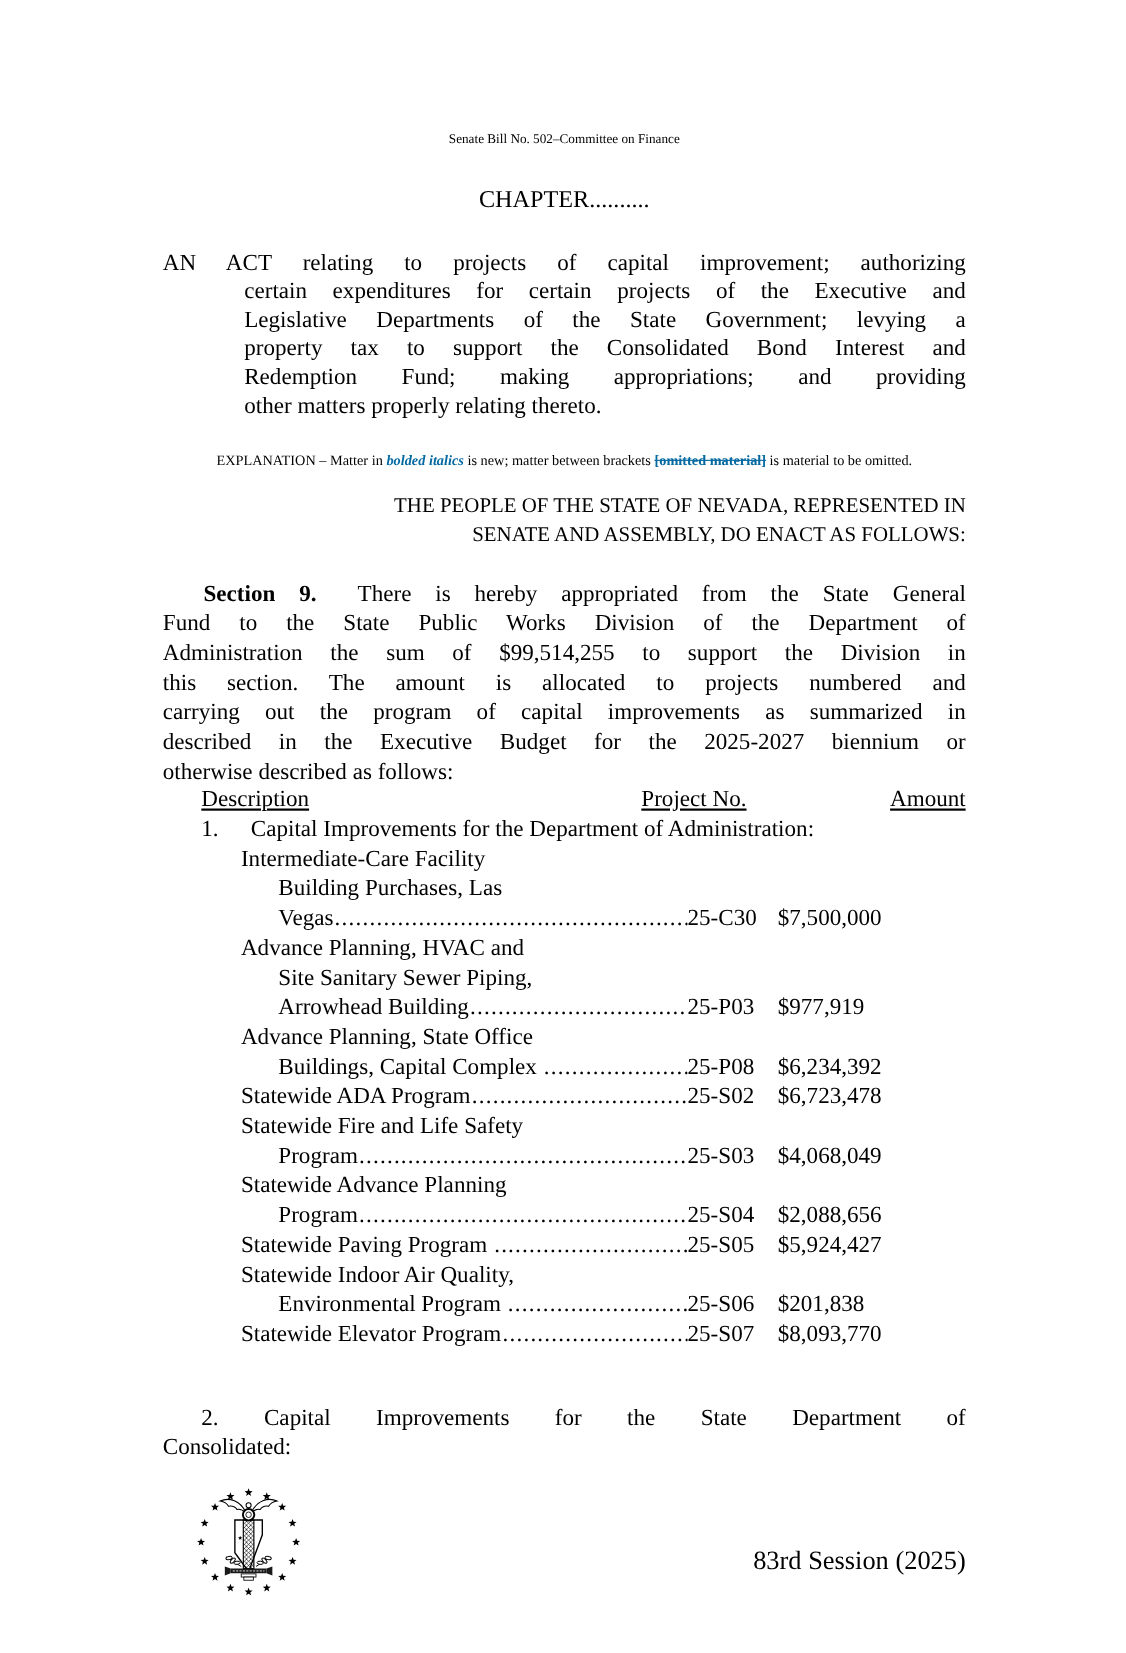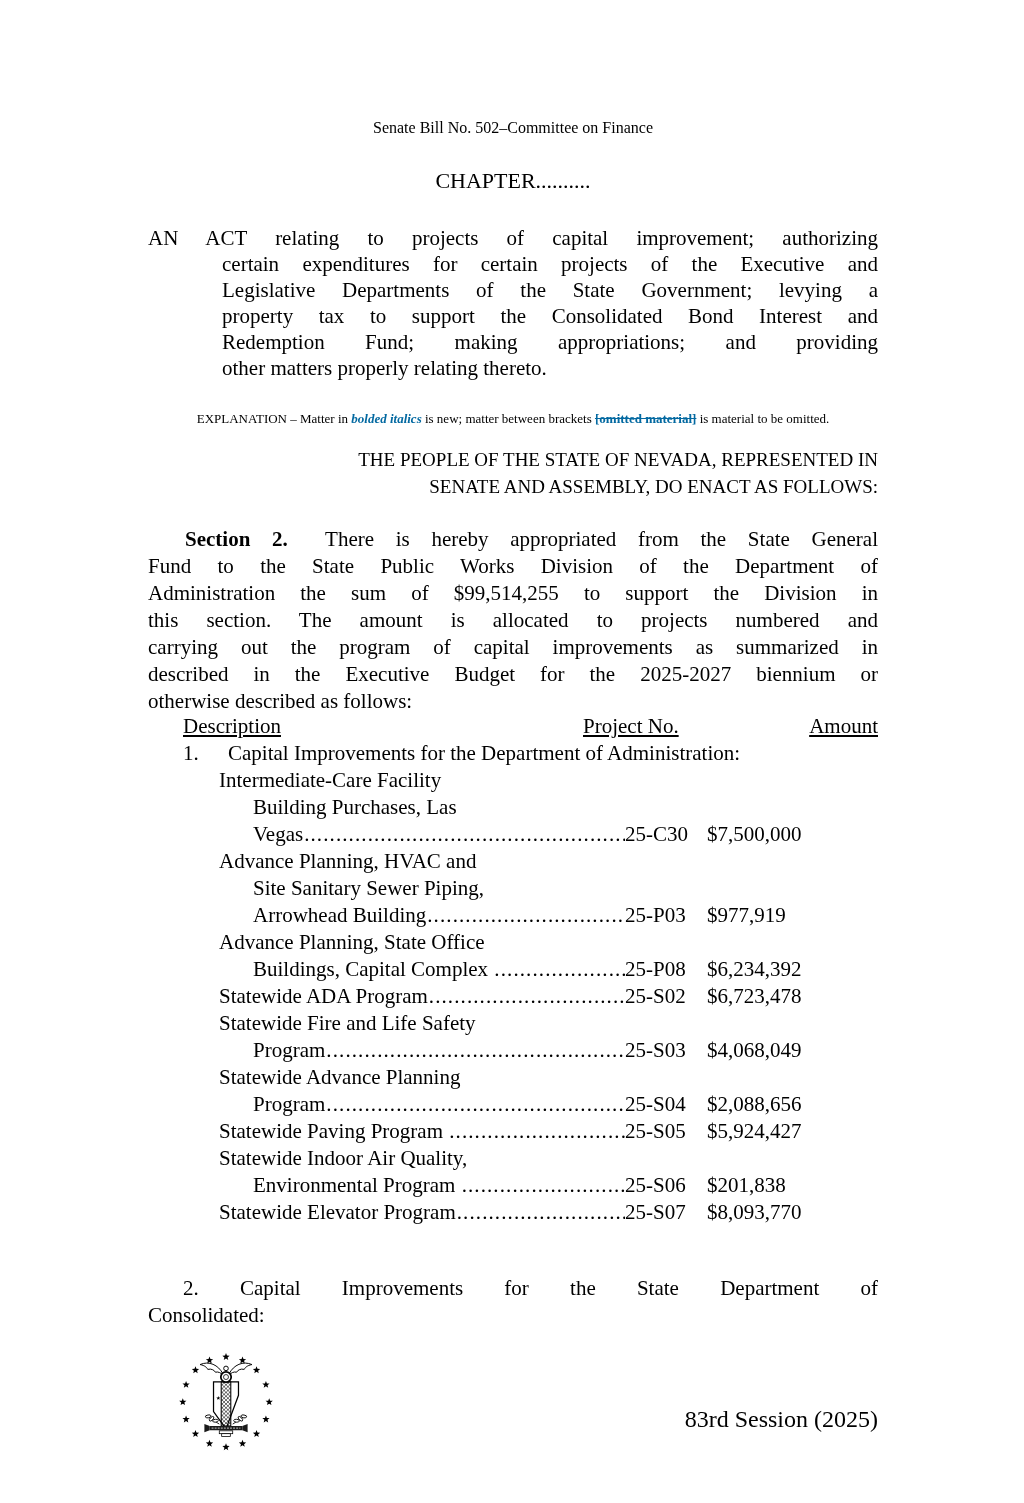--- a/index.html
+++ b/index.html
@@ -15,21 +15,21 @@
   .content {
     position: absolute;
     left: 148px;
     top: 0;
     width: 730px;
     height: 1503px;
     font-size: 21px;
   }
   .blk { position: absolute; left: 0; width: 730px; }
 
-  .title    { top: 119px; text-align: center; font-size: 16px; }
+  .title    { top: 119px; text-align: center; font-size: 12px; }
   .chapter  { top: 168px; text-align: center; font-size: 22px; }
   .anact    { top: 226px; }
   .explanation { top: 411px; text-align: center; font-size: 13px; }
   .enacting { top: 449px; text-align: center; font-size: 19px; }
   .section1 { top: 527px; }
   .apptable { top: 714px; }
   .item2    { top: 1276px; }
   .session  { top: 1406px; text-align: right; font-size: 24px; }
   .seal     { position: absolute; left: 30px; top: 1352px; width: 96px; height: 100px; }
 
@@ -84,21 +84,21 @@
     <div class="blk explanation">
       <span>EXPLANATION – Matter in </span><span class="expl-new" id="explNew" style="color: #0369a1;">bolded italics</span><span> is new; matter between brackets </span><span class="expl-omit" id="explOmit" style="color: #0369a1;">[omitted material]</span><span> is material to be omitted.</span>
     </div>
 
     <div class="blk enacting" id="enacting">
         <div class="pline p-first p-center">THE PEOPLE OF THE STATE OF NEVADA, REPRESENTED IN</div>
         <div class="pline p-cont p-center">SENATE AND ASSEMBLY, DO ENACT AS FOLLOWS:</div>
       </div>
 
     <div class="blk section1" id="section1">
-        <div class="pline p-first p-just"><b class="seclabel">Section 2.</b><span class="label-gap"></span> There is hereby appropriated from the State General</div>
+        <div class="pline p-first p-just"><b class="seclabel">Section 9.</b><span class="label-gap"></span> There is hereby appropriated from the State General</div>
         <div class="pline p-cont p-just">Fund to the State Public Works Division of the Department of</div>
         <div class="pline p-cont p-just">Administration the sum of $99,514,255 to support the Division in</div>
         <div class="pline p-cont p-just">this section. The amount is allocated to projects numbered and</div>
         <div class="pline p-cont p-just">carrying out the program of capital improvements as summarized in</div>
         <div class="pline p-cont p-just">described in the Executive Budget for the 2025-2027 biennium or</div>
         <div class="pline p-cont">otherwise described as follows:</div>
       </div>
 
     <div class="blk apptable" id="apptable">
         <div class="trow thead"><span class="th-desc">Description</span><span class="th-proj">Project No.</span><span class="th-amt">Amount</span></div>

